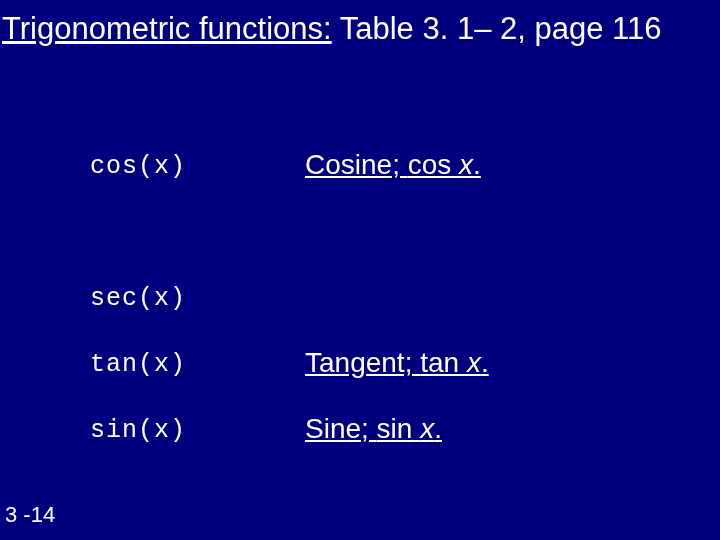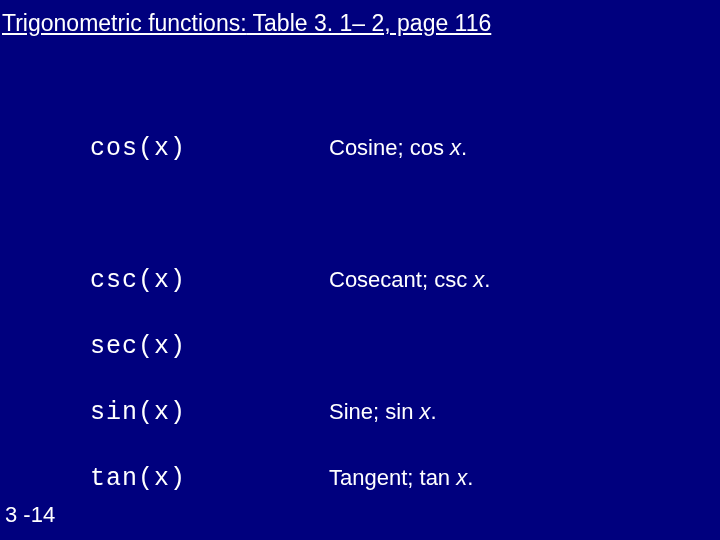--- a/index.html
+++ b/index.html
@@ -10,46 +10,45 @@
     background: #00007e;
     font-family: Arial, Helvetica, sans-serif;
     color: #ffffff;
     overflow: hidden;
     position: relative;
   }
   .title {
     position: absolute;
     top: 10px;
     left: 2px;
-    font-size: 23px;
+    font-size: 31px;
     line-height: 1.2;
-    text-decoration: underline;
   }
   .title .underline {
     text-decoration: underline;
   }
   .table {
     position: absolute;
     top: 115px;
     left: 90px;
   }
   .row {
     display: flex;
-    align-items: center;
+    align-items: flex-end;
     height: 66px;
-    gap: 24px;
   }
   .func {
     width: 215px;
     font-family: "Courier New", Courier, monospace;
     font-size: 25px;
     letter-spacing: 1px;
   }
   .desc {
-    font-size: 22px;
+    font-size: 28px;
+    text-decoration: underline;
   }
   .desc .native {
     font-style: italic;
   }
   .slidenum {
     position: absolute;
     left: 5px;
     bottom: 12px;
     font-size: 22px;
   }
@@ -64,35 +63,29 @@
 <div class="table">
   <div class="row">
     <div class="func">cos(x)</div>
     <div class="desc">
       <span>Cosine; </span><span>cos </span><span class="native">x</span><span>.</span>
     </div>
   </div>
   <div class="row">
   </div>
   <div class="row">
-    <div class="func">csc(x)</div>
-    <div class="desc">
-      <span>Cosecant; </span><span>csc </span><span class="native">x</span><span>.</span>
-    </div>
+    <div class="func">sec(x)</div>
   </div>
   <div class="row">
-    <div class="func">sec(x)</div>
+    <div class="func">tan(x)</div>
+    <div class="desc">
+      <span>Tangent; </span><span>tan </span><span class="native">x</span><span>.</span>
+    </div>
   </div>
   <div class="row">
     <div class="func">sin(x)</div>
     <div class="desc">
       <span>Sine; </span><span>sin </span><span class="native">x</span><span>.</span>
     </div>
   </div>
-  <div class="row">
-    <div class="func">tan(x)</div>
-    <div class="desc">
-      <span>Tangent; </span><span>tan </span><span class="native">x</span><span>.</span>
-    </div>
-  </div>
 </div>
 
 <div class="slidenum">3 -14</div>
 
 </body></html>

